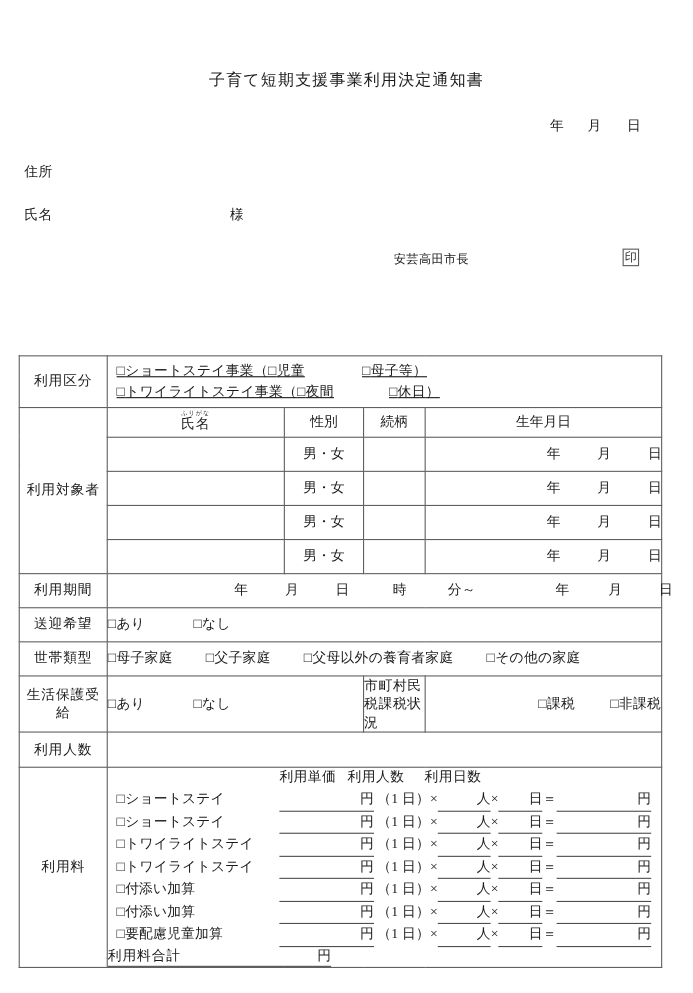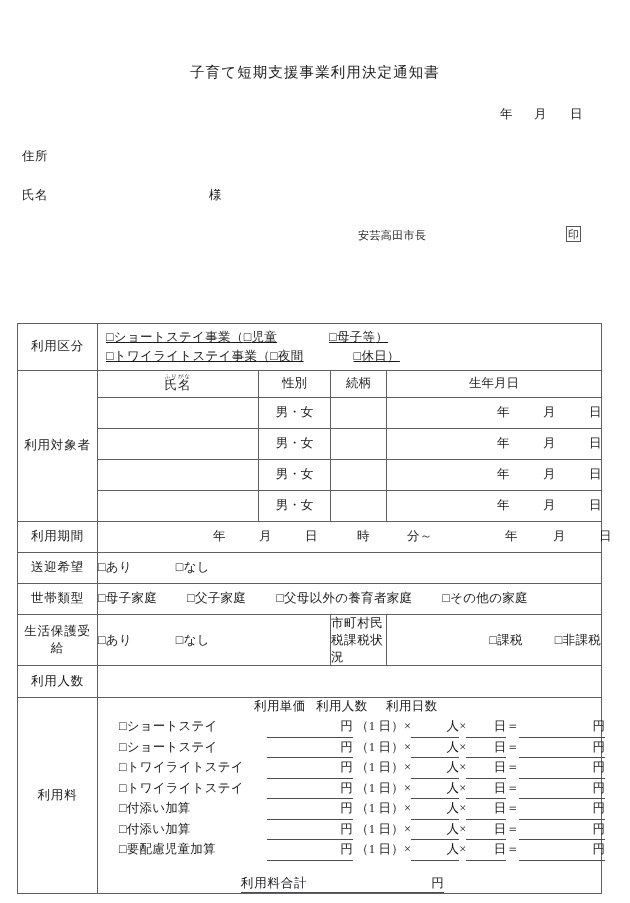--- a/index.html
+++ b/index.html
@@ -183,21 +183,20 @@
     margin-bottom: 2px;
   }
   .fee-head .fh1 { display: inline-block; width: 148px; }
   .fee-head .fh2 { display: inline-block; width: 62px; }
   .fee-head .fh3 { display: inline-block; width: 70px; }
   .fee-line {
     white-space: nowrap;
     padding-left: 8px;
     letter-spacing: 0.2px;
     line-height: 19.5px;
-    margin-left: 13px;
   }
   .fee-line .fname { display: inline-block; width: 148px; }
   .fee-line .u1 {
     display: inline-block;
     width: 86px;
     border-bottom: 1px solid #4a4e51;
     text-align: right;
   }
   .fee-line .u2 {
     display: inline-block;
@@ -213,23 +212,22 @@
   }
   .fee-line .u4 {
     display: inline-block;
     width: 86px;
     border-bottom: 1px solid #4a4e51;
     text-align: right;
   }
   .fee-line .pad { display: inline-block; width: 3px; }
   .fee-total {
     white-space: nowrap;
-    text-align: center;
+    text-align: left;
     padding-right: 14px;
-    margin-top: 14px;
     letter-spacing: 0.3px;
   }
   .fee-total .tl {
     display: inline-block;
     border-bottom: 1px solid #4a4e51;
     padding-bottom: 0px;
   }
   .fee-total .tname { display: inline-block; letter-spacing: 0.8px; }
   .fee-total .tblank { display: inline-block; width: 124px; }
 

